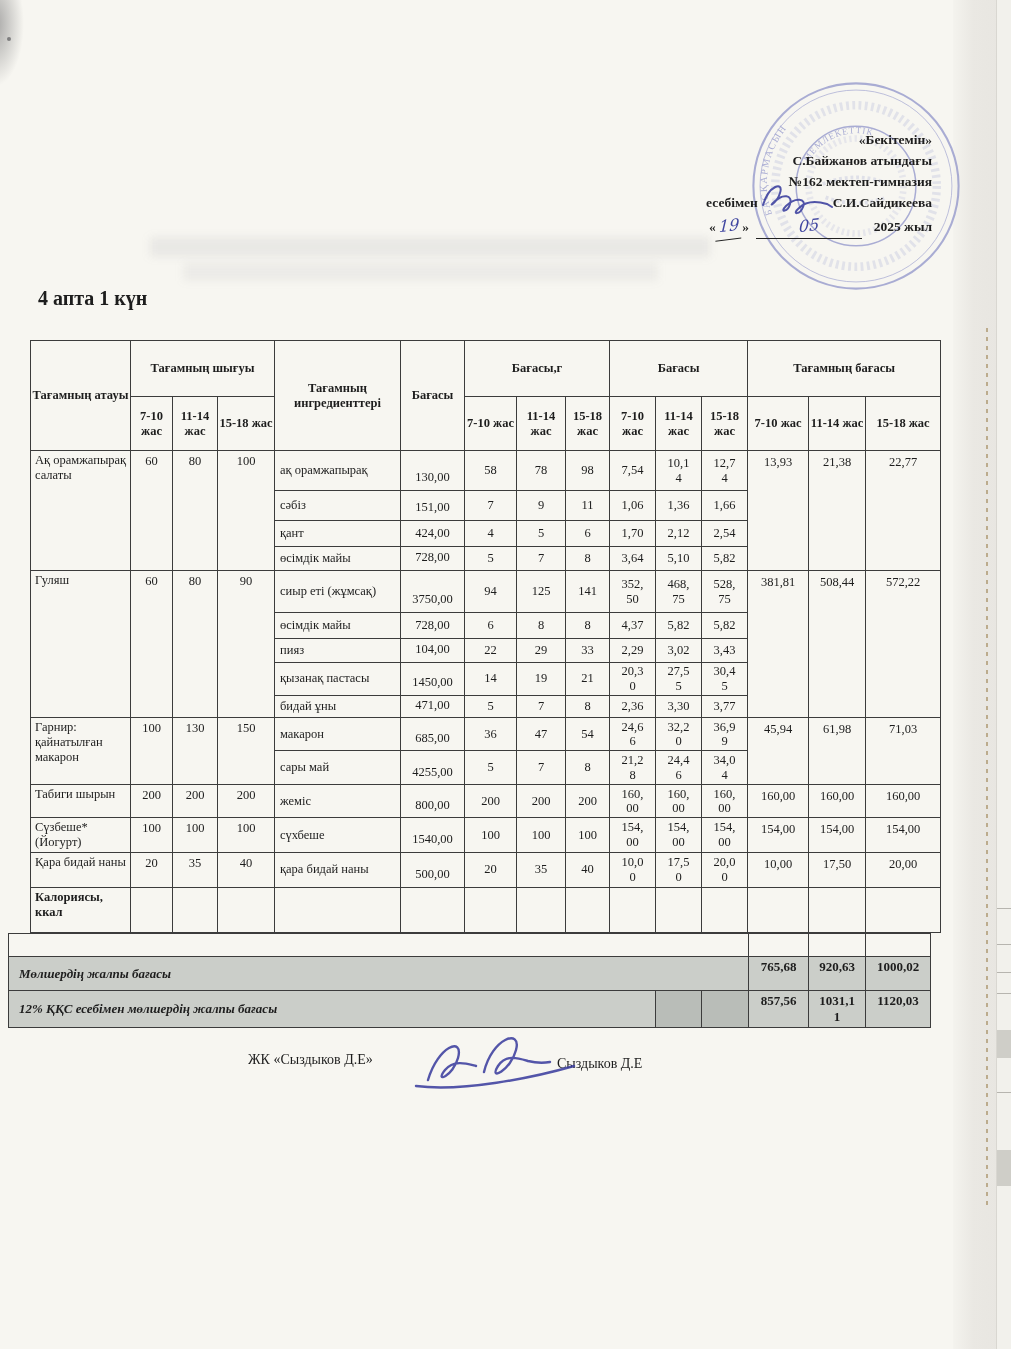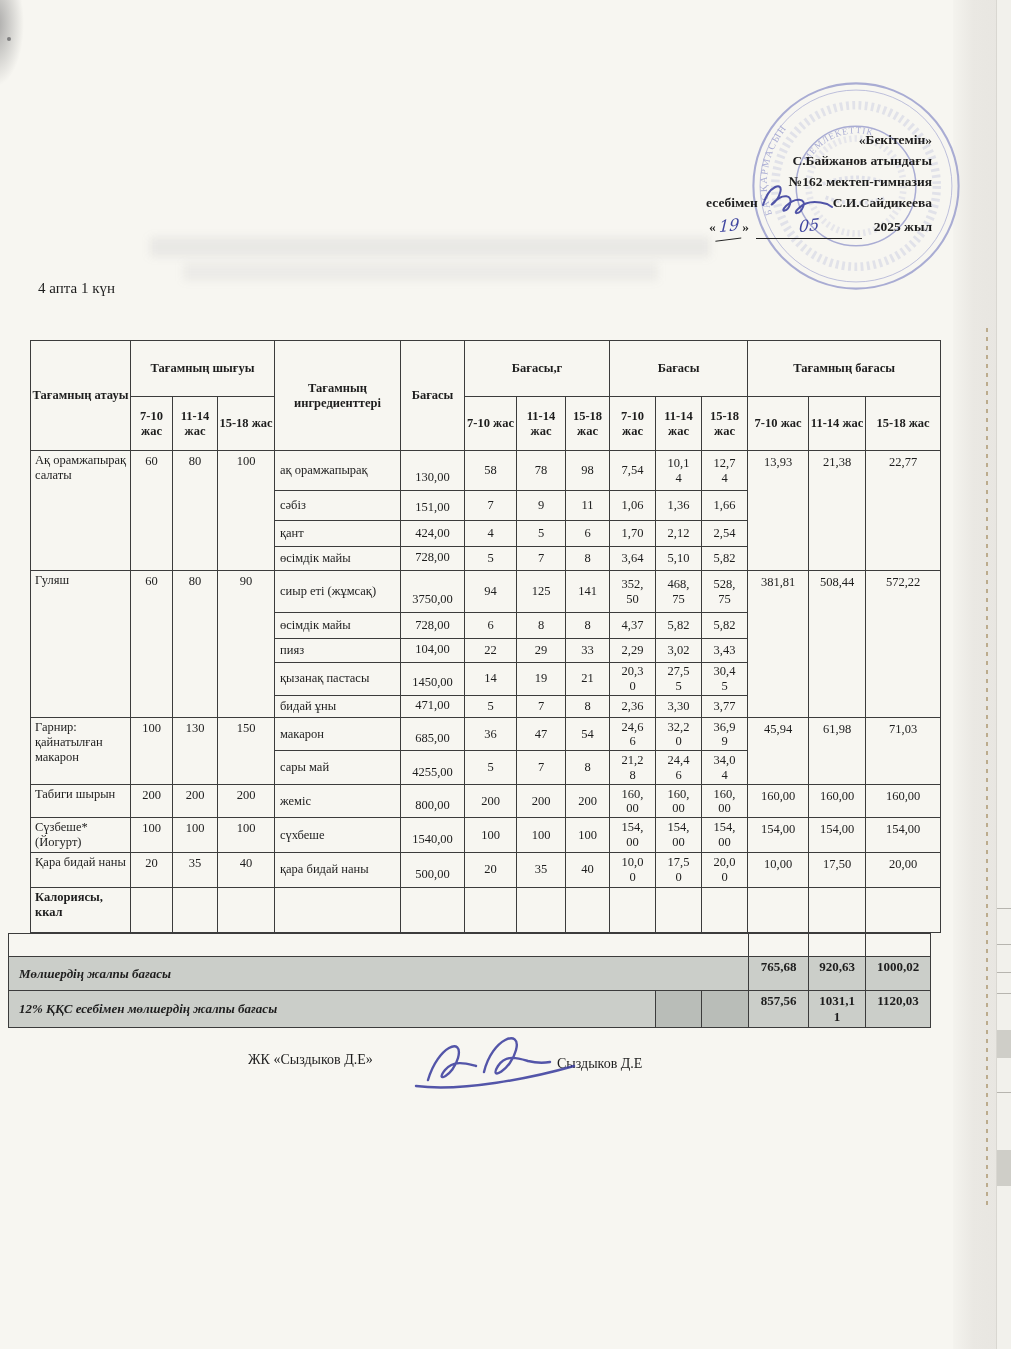--- a/index.html
+++ b/index.html
@@ -22,21 +22,21 @@
   .stamp{position:absolute;left:742px;top:72px;width:228px;height:228px;z-index:1;opacity:.62;}
   
   .approval{position:absolute;right:79px;top:130px;z-index:5;text-align:right;
         font-weight:bold;font-size:13.5px;line-height:1.55;white-space:nowrap;}
   .hand{color:#4046a0;font-style:italic;display:inline-block;transform:rotate(-7deg) skewX(-10deg);
         font-size:16px;font-weight:normal;font-family:"DejaVu Serif",serif;}
   .day-slot{border-bottom:1.5px solid #222;padding:0 3px;}
   .month-slot{display:inline-block;width:106px;border-bottom:1.5px solid #222;text-align:center;margin:0 8px 0 4px;}
   .sig-slot{position:relative;display:inline-block;width:68px;height:16px;vertical-align:-2px;}
   .sig-slot svg{position:absolute;left:-4px;top:-16px;}
-  .doc-title{position:absolute;left:38px;top:280px;font-size:15px;font-weight:normal;}
+  .doc-title{position:absolute;left:38px;top:287px;font-size:20px;font-weight:bold;}
   
   .menu-table{position:absolute;left:30px;top:340px;border-collapse:collapse;table-layout:fixed;width:910px;}
   .menu-table th,.menu-table td{border:1px solid #3c3c3c;font-size:12.5px;line-height:1.18;overflow:hidden;}
   .menu-table th{font-weight:bold;text-align:center;vertical-align:middle;padding:2px 1px;}
   .cell-dish{vertical-align:top;text-align:left;padding:2px 2px 2px 4px;margin-left:20px;}
   .cell-out{vertical-align:top;text-align:center;padding-top:3px;}
   .cell-ing{vertical-align:middle;text-align:left;padding:2px 22px 2px 5px;}
   .cell-price{vertical-align:bottom;text-align:center;padding:2px 6px 5px;}
   .cell-num{text-align:center;vertical-align:middle;overflow-wrap:anywhere;word-break:break-all;padding:1px 4px;}
   .cell-cost{padding:1px 9px;}

